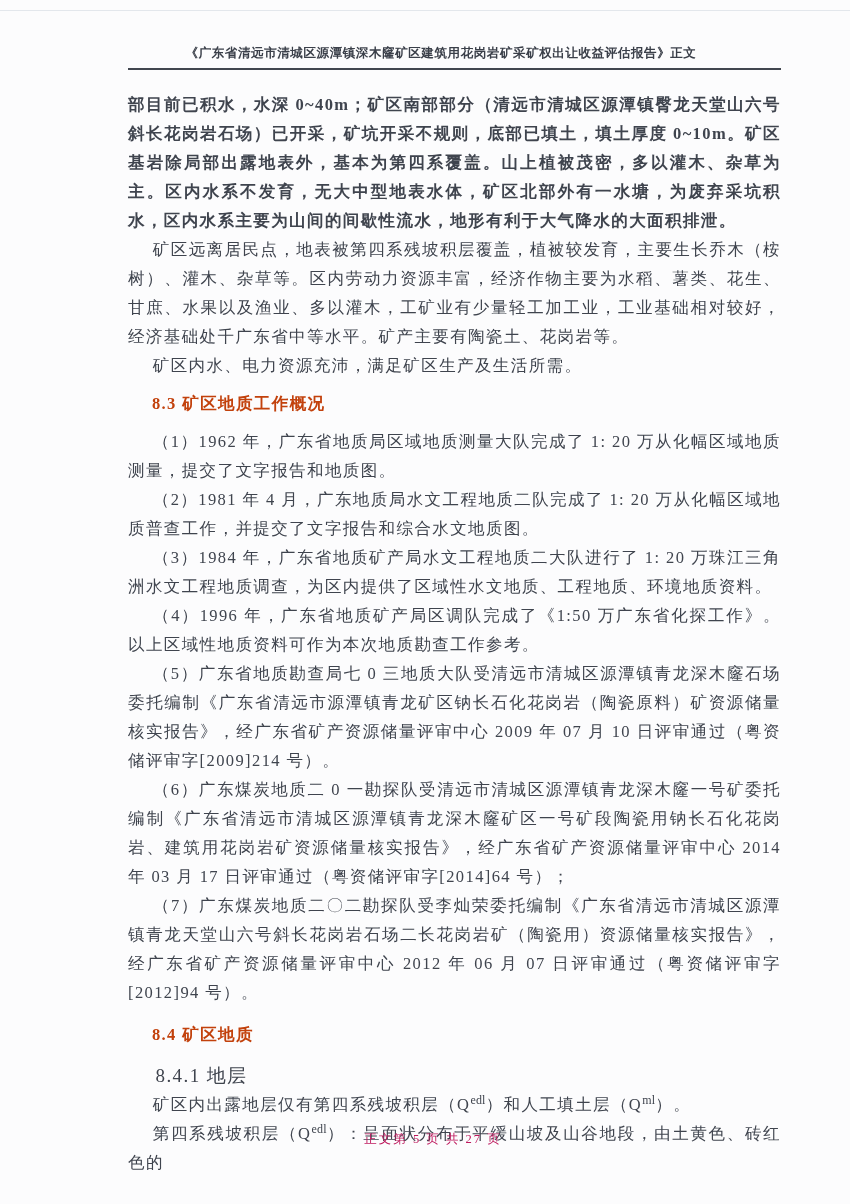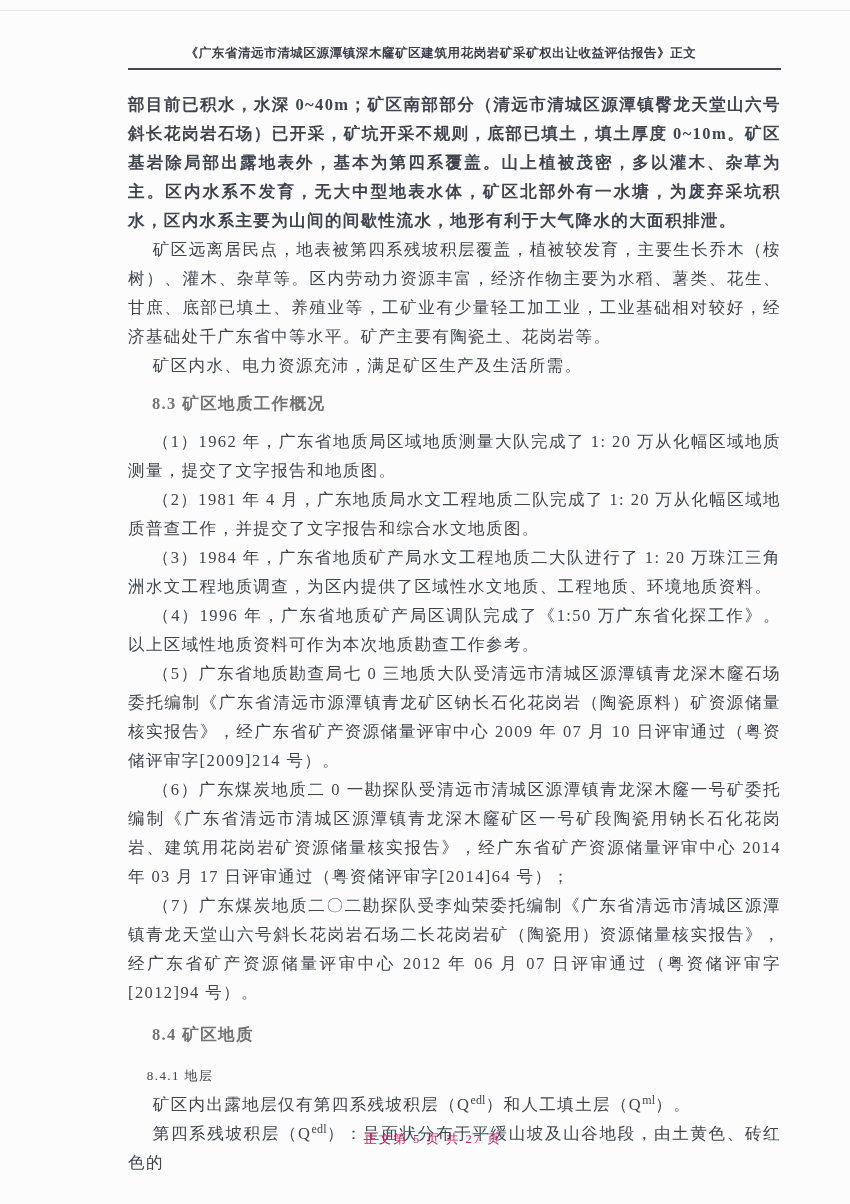--- a/index.html
+++ b/index.html
@@ -49,30 +49,30 @@
     text-indent: 1.5em;
   }
   .doc-main p.continued {
     text-indent: 0;
     font-weight: bold;
   }
   .heading-l2 {
     font-size: 16.5px;
     line-height: 29px;
     font-weight: bold;
-    color: #737373;
+    color: #c2410c;
     margin: 9px 0 9px 0;
     text-indent: 1.45em;
     text-align: left;
   }
   .heading-l2.spaced {
     margin: 13px 0 12px 0;
   }
   .heading-l3 {
-    font-size: 13px;
+    font-size: 19px;
     line-height: 29px;
     font-weight: normal;
     color: #3f444e;
     margin: 8px 0 0 0;
     text-indent: 1.45em;
     text-align: left;
   }
   sup {
     font-size: 12px;
     line-height: 0;
@@ -99,21 +99,21 @@
 
   <header class="doc-header">
     <div class="doc-header-title">《广东省清远市清城区源潭镇深木窿矿区建筑用花岗岩矿采矿权出让收益评估报告》正文</div>
     <div class="doc-header-rule"></div>
   </header>
 
   <main class="doc-main">
 
     <p class="continued">部目前已积水，水深 0~40m；矿区南部部分（清远市清城区源潭镇臀龙天堂山六号斜长花岗岩石场）已开采，矿坑开采不规则，底部已填土，填土厚度 0~10m。矿区基岩除局部出露地表外，基本为第四系覆盖。山上植被茂密，多以灌木、杂草为主。区内水系不发育，无大中型地表水体，矿区北部外有一水塘，为废弃采坑积水，区内水系主要为山间的间歇性流水，地形有利于大气降水的大面积排泄。</p>
 
-    <p>矿区远离居民点，地表被第四系残坡积层覆盖，植被较发育，主要生长乔木（桉树）、灌木、杂草等。区内劳动力资源丰富，经济作物主要为水稻、薯类、花生、甘庶、底部已填土、养殖业等，工矿业有少量轻工加工业，工业基础相对较好，经济基础处千广东省中等水平。矿产主要有陶瓷土、花岗岩等。</p>
+    <p>矿区远离居民点，地表被第四系残坡积层覆盖，植被较发育，主要生长乔木（桉树）、灌木、杂草等。区内劳动力资源丰富，经济作物主要为水稻、薯类、花生、甘庶、水果以及渔业、多以灌木，工矿业有少量轻工加工业，工业基础相对较好，经济基础处千广东省中等水平。矿产主要有陶瓷土、花岗岩等。</p>
 
     <p>矿区内水、电力资源充沛，满足矿区生产及生活所需。</p>
 
     <h2 class="heading-l2">8.3 矿区地质工作概况</h2>
 
     <p>（1）1962 年，广东省地质局区域地质测量大队完成了 1: 20 万从化幅区域地质测量，提交了文字报告和地质图。</p>
     <p>（2）1981 年 4 月，广东地质局水文工程地质二队完成了 1: 20 万从化幅区域地质普查工作，并提交了文字报告和综合水文地质图。</p>
     <p>（3）1984 年，广东省地质矿产局水文工程地质二大队进行了 1: 20 万珠江三角洲水文工程地质调查，为区内提供了区域性水文地质、工程地质、环境地质资料。</p>
     <p>（4）1996 年，广东省地质矿产局区调队完成了《1:50 万广东省化探工作》。以上区域性地质资料可作为本次地质勘查工作参考。</p>
     <p>（5）广东省地质勘查局七 0 三地质大队受清远市清城区源潭镇青龙深木窿石场委托编制《广东省清远市源潭镇青龙矿区钠长石化花岗岩（陶瓷原料）矿资源储量核实报告》，经广东省矿产资源储量评审中心 2009 年 07 月 10 日评审通过（粤资储评审字[2009]214 号）。</p>

